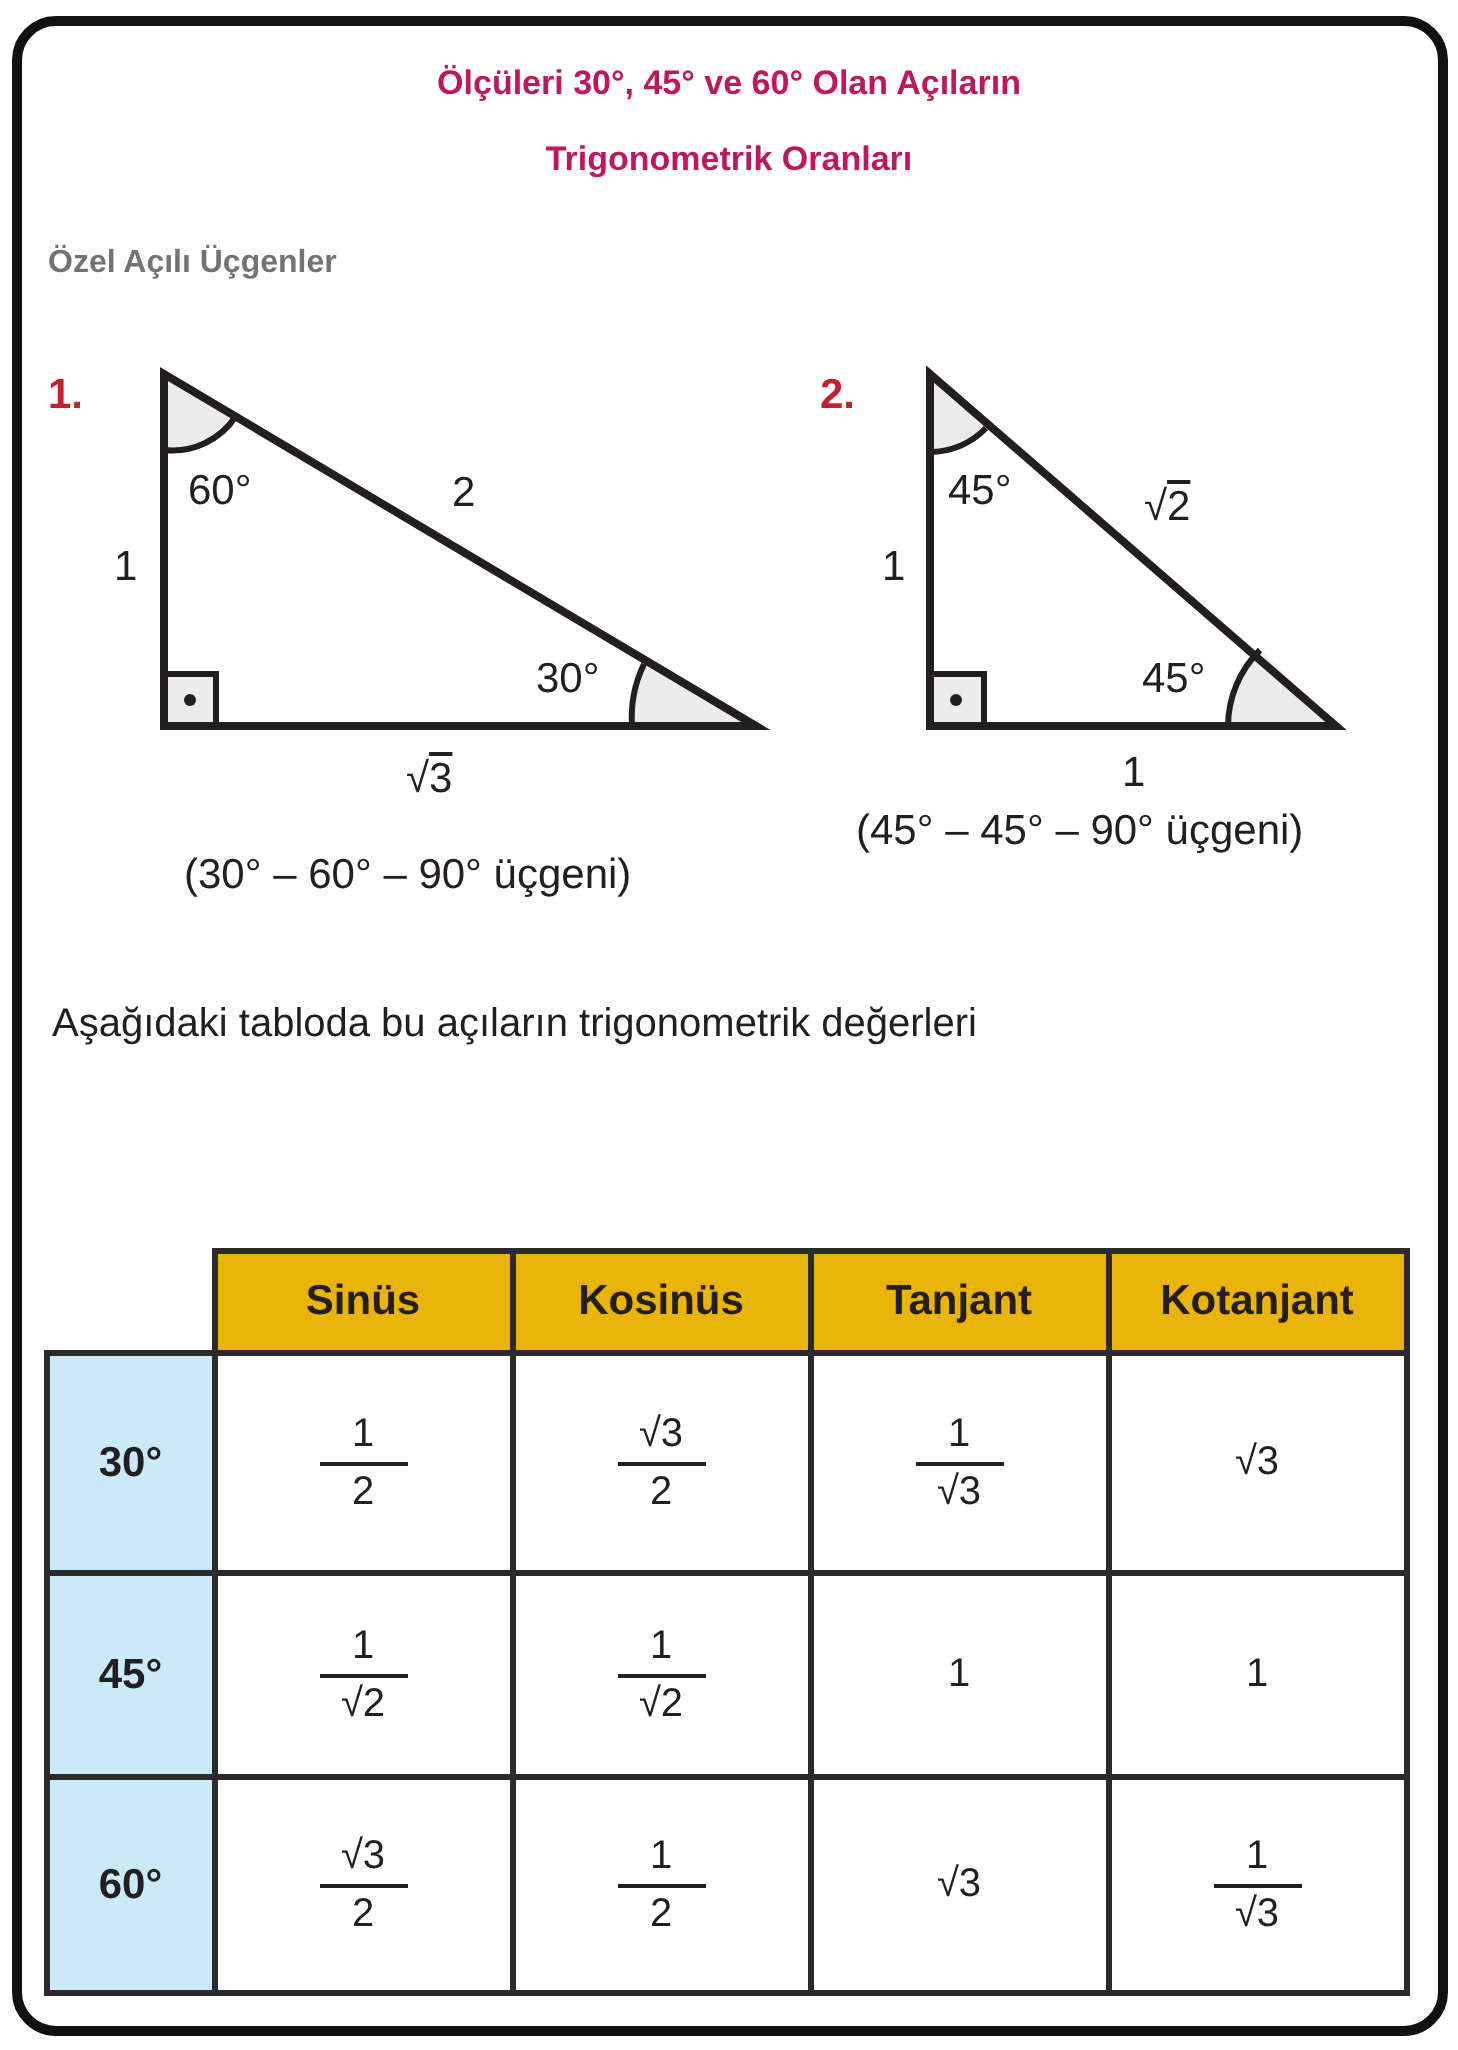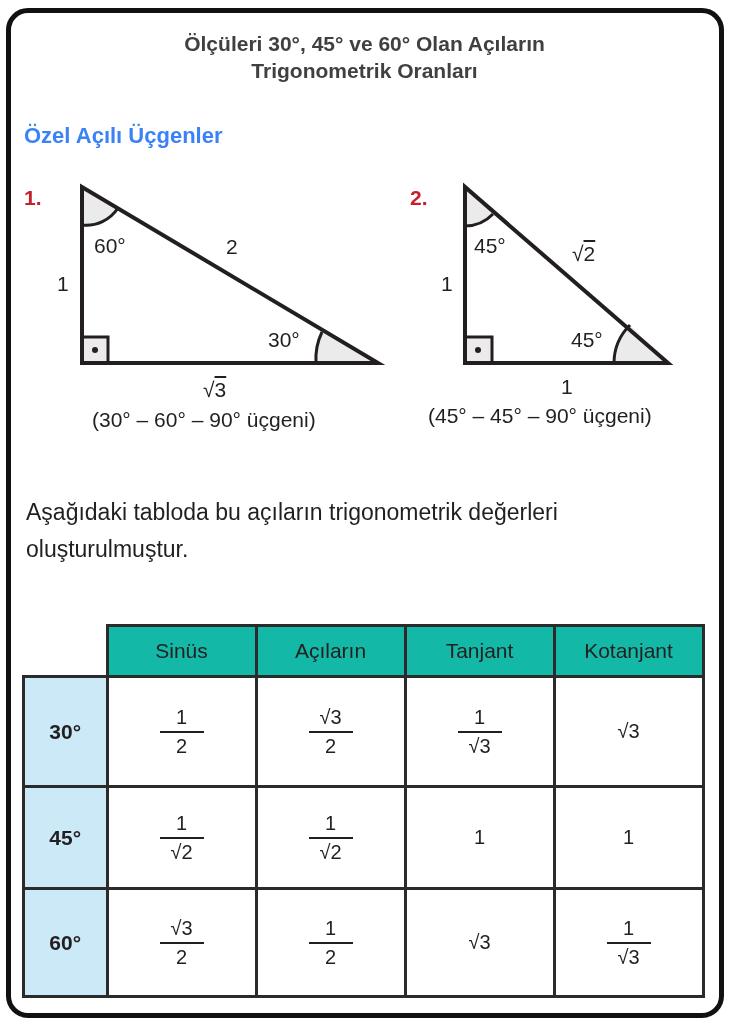--- a/index.html
+++ b/index.html
@@ -1,35 +1,35 @@
 <!DOCTYPE html>
 <html><head>
 <meta charset="utf-8">
 <style>
   html, body { margin:0; padding:0; background:#ffffff; }
   body { width:729px; height:1025px; position:relative; overflow:hidden;
          font-family:"Liberation Sans", sans-serif; color:#231f20; }
   .frame { position:absolute; left:6px; top:8px; width:708px; height:1000px;
            border:5px solid #111; border-radius:22px; background:#fff; }
   .title { position:absolute; left:0; width:729px; text-align:center;
-           font-weight:bold; font-size:21px; color:#404040; }
-  .t1 { top:32px; } .t2 { top:59px; }
+           font-weight:bold; font-size:17px; color:#be185d; }
+  .t1 { top:32px; } .t2 { top:70px; }
   .section { position:absolute; left:24px; top:123px; font-weight:bold;
-             font-size:22px; color:#3b82f6; }
+             font-size:16px; color:#737373; }
   .num { position:absolute; font-weight:bold; font-size:21px; color:#c6202e; }
   .lbl { position:absolute; font-size:21px; color:#231f20; white-space:nowrap; }
   .caption { position:absolute; font-size:21px; color:#231f20; white-space:nowrap; }
-  .para { position:absolute; left:26px; top:494px; font-size:23px; line-height:37px; color:#231f20; }
+  .para { position:absolute; left:26px; top:494px; font-size:20px; line-height:37px; color:#231f20; }
   .para div { white-space:nowrap; }
   svg.tri { position:absolute; left:0; top:0; }
   .rad { text-decoration:overline; text-decoration-thickness:1.5px; }
 
   table.trig { position:absolute; left:22px; top:624px; border-collapse:collapse; }
   table.trig td, table.trig th { border:3px solid #2b2b2b; text-align:center; vertical-align:middle; padding:0; }
-  table.trig th.col { background:#14b8a6; font-weight:normal; font-size:21px; height:48px; }
+  table.trig th.col { background:#eab308; font-weight:bold; font-size:21px; height:48px; }
   table.trig th.corner { border:none; background:transparent; }
   table.trig th.rowh { background:#cce9f8; font-weight:bold; font-size:21px; width:80px; }
   table.trig td { font-size:20px; background:#fff; }
   .frac { display:inline-flex; flex-direction:column; align-items:center; vertical-align:middle; }
   .frac .n { padding:0 4px 2px 4px; }
   .frac .bar { border-top:2px solid #231f20; width:100%; min-width:44px; }
   .frac .d { padding:2px 4px 0 4px; }
 </style>
 </head>
 <body>
@@ -63,41 +63,40 @@
     <polygon points="465,187 465,363 668,363" fill="none" stroke="#231f20" stroke-width="4" stroke-linejoin="miter"></polygon>
   </g>
 </svg>
 
 <div class="num" style="left:24px;top:186px;">1.</div>
 <div class="lbl" style="left:94px;top:234px;">60°</div>
 <div class="lbl" style="left:226px;top:235px;">2</div>
 <div class="lbl" style="left:57px;top:272px;">1</div>
 <div class="lbl" style="left:268px;top:328px;">30°</div>
 <div class="lbl" style="left:203px;top:378px;">√<span class="rad">3</span></div>
-<div class="caption" style="left:92px;top:408px;text-align:center;">(30° – 60° – 90° üçgeni)</div>
+<div class="caption" style="left:92px;top:426px;text-align:center;">(30° – 60° – 90° üçgeni)</div>
 
 <div class="num" style="left:410px;top:186px;">2.</div>
 <div class="lbl" style="left:474px;top:234px;">45°</div>
 <div class="lbl" style="left:572px;top:242px;">√<span class="rad">2</span></div>
 <div class="lbl" style="left:441px;top:272px;">1</div>
 <div class="lbl" style="left:571px;top:328px;">45°</div>
 <div class="lbl" style="left:561px;top:375px;">1</div>
 <div class="caption" style="left:428px;top:404px;">(45° – 45° – 90° üçgeni)</div>
 
 <div class="para">
   <div>Aşağıdaki tabloda bu açıların trigonometrik değerleri</div>
-  <div>oluşturulmuştur.</div>
 </div>
 
 <table class="trig">
   <tbody>
       <tr>
     <th class="corner" style="width:82px;"></th>
     <th class="col" style="width:146px;">Sinüs</th>
-    <th class="col" style="width:146px;">Açıların</th>
+    <th class="col" style="width:146px;">Kosinüs</th>
     <th class="col" style="width:146px;">Tanjant</th>
     <th class="col" style="width:146px;margin-left:36px;">Kotanjant</th>
   </tr>
   <tr style="height:110px;">
     <th class="rowh">30°</th>
     <td><span class="frac">
             <span class="n">1</span>
             <span class="bar"></span>
             <span class="d">2</span>
           </span></td>

